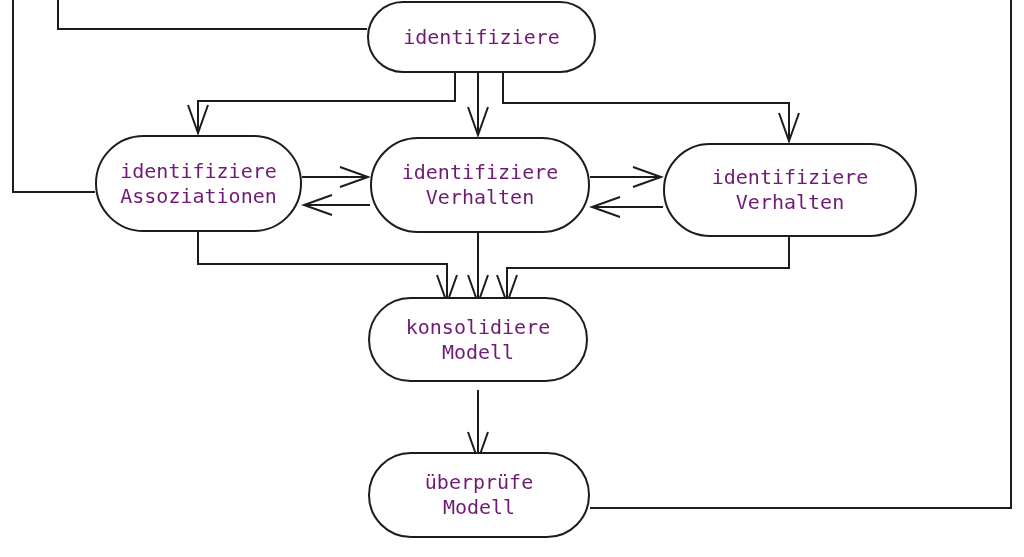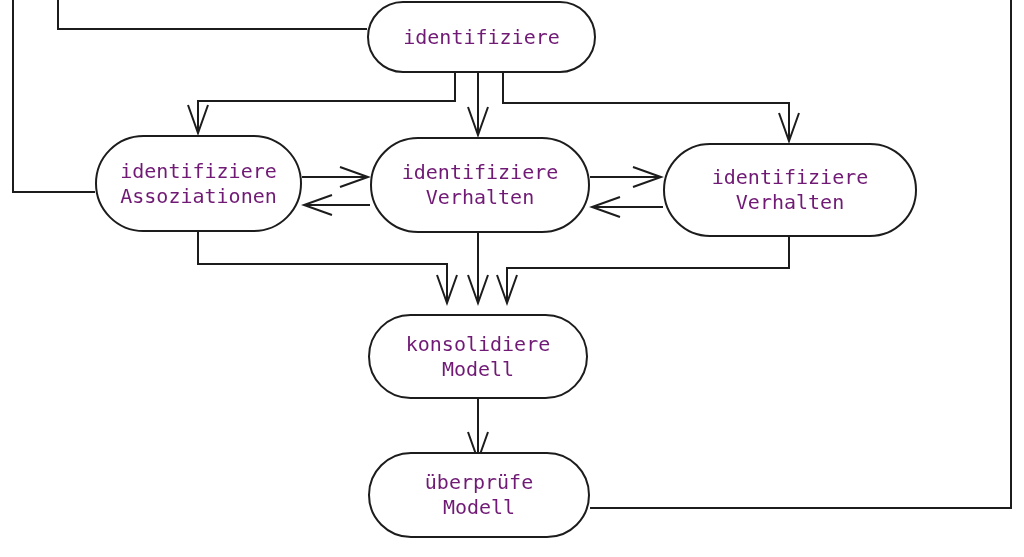--- a/index.html
+++ b/index.html
@@ -74,21 +74,21 @@
         <div>Assoziationen</div>
       </div>
       <div class="node" style="left: 370px; top: 137px; width: 220px; height: 96px; border-radius: 48px;">
         <div>identifiziere</div>
         <div>Verhalten</div>
       </div>
       <div class="node" style="left: 663px; top: 143px; width: 254px; height: 94px; border-radius: 47px;">
         <div>identifiziere</div>
         <div>Verhalten</div>
       </div>
-      <div class="node" style="left: 368px; top: 314px; width: 220px; height: 85px; border-radius: 42.5px;">
+      <div class="node" style="left: 368px; top: 297px; width: 220px; height: 85px; border-radius: 42.5px;">
         <div>konsolidiere</div>
         <div>Modell</div>
       </div>
       <div class="node" style="left: 368px; top: 452px; width: 222px; height: 86px; border-radius: 43px;">
         <div>überprüfe</div>
         <div>Modell</div>
       </div>
     </div>
 </div>
 

